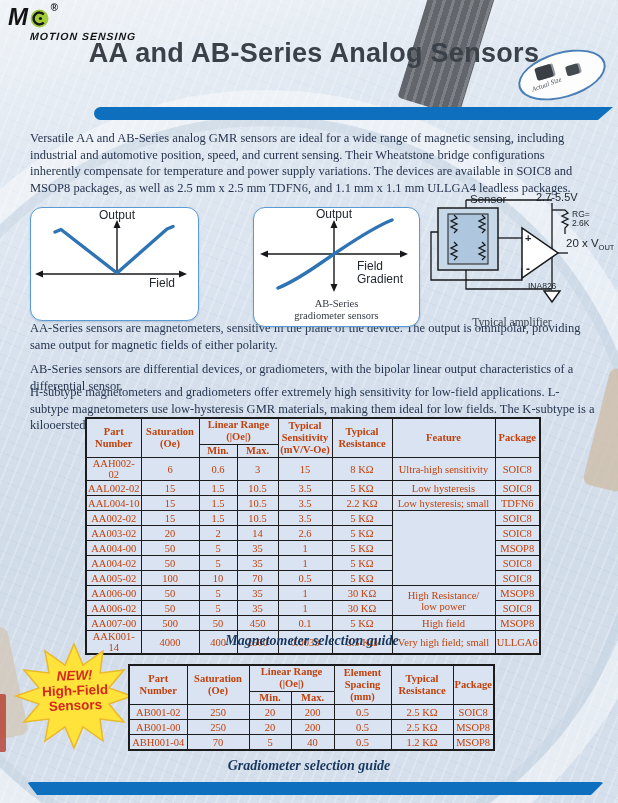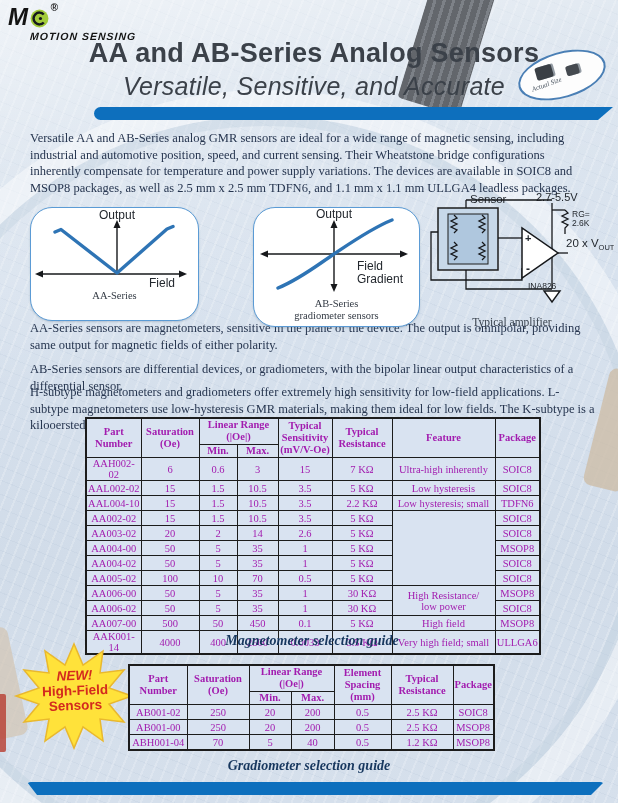--- a/index.html
+++ b/index.html
@@ -50,40 +50,40 @@
   .bar-bottom{position:absolute;left:27px;top:782px;width:577px;height:13px;background:#0d6fbd;
     border-radius:4px;clip-path:polygon(0 0,100% 0,calc(100% - 13px) 100%,10px 100%);}
 
   .para{position:absolute;left:30px;width:566px;font-size:12.5px;line-height:16.5px;color:#26354f;}
   .p-intro{top:130px;}
   .p-aa{top:320px;}
   .p-ab{top:361px;}
   .p-h{top:384px;}
 
   
-  .dbox{position:absolute;background:#ffffff;border:1.5px solid #5b9bd5;border-radius:22px;
+  .dbox{position:absolute;background:#ffffff;border:1.5px solid #5b9bd5;border-radius:12px;
     box-shadow:0 1px 2px rgba(60,90,120,.25);}
   .dbox-aa{left:30px;top:207px;width:167px;height:112px;}
   .dbox-ab{left:253px;top:207px;width:165px;height:118px;}
   .dcap{text-align:center;font-size:10.5px;line-height:12px;color:#333a44;margin-top:-2px;}
 
   .graph-label{font-family:"Liberation Sans",sans-serif;font-size:12px;fill:#23282e;}
   .axis{stroke:#16181b;stroke-width:1.4;}
   .curve{stroke:#2e74b5;stroke-width:3.4;fill:none;stroke-linecap:round;stroke-linejoin:round;}
   .arrow{fill:#16181b;}
 
   
   .circuit{position:absolute;left:428px;top:192px;width:186px;height:122px;}
   .circ-cap{position:absolute;left:432px;top:316px;width:160px;text-align:center;
     font-size:11.5px;color:#39424d;}
   .ctext{font-family:"Liberation Sans",sans-serif;fill:#23282e;}
   .wire{stroke:#16181b;stroke-width:1.3;fill:none;}
 
   
-  table.sel{border-collapse:collapse;background:#d9e3f1;color:#a21caf;
+  table.sel{border-collapse:collapse;background:#d9e3f1;color:#c2410c;
     font-family:"Liberation Serif",serif;table-layout:fixed;border:2px solid #1c1c1c;}
   table.sel th,table.sel td{border:1px solid #1c1c1c;text-align:center;vertical-align:middle;
     padding:0 1px;overflow:hidden;}
   table.sel th{font-size:10.5px;font-weight:bold;line-height:1.18;white-space:pre-line;}
   table.sel td{font-size:10.5px;height:14px;line-height:11px;}
   .thead-split th{border-bottom-width:2px;}
   .t-mag{position:absolute;left:85px;top:417px;}
   .t-grad{position:absolute;left:128px;top:664px;}
   .tcap{position:absolute;text-align:center;font-size:14px;font-weight:bold;font-style:italic;color:#17375e;}
   .cap-mag{left:85px;top:633px;width:454px;}
@@ -115,21 +115,20 @@
           <path d="M14.5 5.8 A6.2 6.2 0 1 0 14.5 14.2" fill="none" stroke="#15181c" stroke-width="2.6"></path>
           <circle cx="11" cy="10" r="1.7" fill="#15181c"></circle>
         </svg>
         <span class="logo-reg">®</span>
     </div>
     <div class="logo-tag">MOTION SENSING</div>
   </div>
 
   <div class="title-block">
     <div class="title">AA and AB-Series Analog Sensors</div>
-    <div class="subtitle">Versatile, Sensitive, and Accurate</div>
   </div>
 
   <div class="oval">
     <div class="chip1"></div>
     <div class="chip2"></div>
     <div class="oval-label">Actual Size</div>
   </div>
 
   <div class="bar-top"></div>
 
@@ -143,21 +142,20 @@
       <line class="axis" x1="8" y1="66" x2="152" y2="66"></line>
       <polygon class="arrow" points="4,66 12,62.5 12,69.5"></polygon>
       <polygon class="arrow" points="156,66 148,62.5 148,69.5"></polygon>
       <line class="axis" x1="86" y1="64" x2="86" y2="18"></line>
       <polygon class="arrow" points="86,12 82.5,20 89.5,20"></polygon>
       <polyline class="curve" points="24,24 30,21.5 86,65 136,21 142,18.5"></polyline>
       <text class="graph-label" x="86" y="11" text-anchor="middle">Output</text>
       <text class="graph-label" x="118" y="79">Field</text>
     </svg>
     <div class="dcap">
-      <div>AA-Series</div>
     </div>
   </div>
 
   <div class="dbox dbox-ab">
     <svg width="161" height="88" viewBox="0 0 161 88">
       <line class="axis" x1="10" y1="46" x2="150" y2="46"></line>
       <polygon class="arrow" points="6,46 14,42.5 14,49.5"></polygon>
       <polygon class="arrow" points="154,46 146,42.5 146,49.5"></polygon>
       <line class="axis" x1="80" y1="16" x2="80" y2="80"></line>
       <polygon class="arrow" points="80,12 76.5,20 83.5,20"></polygon>
@@ -238,22 +236,22 @@
     <tr class="thead-split">
       <th>Min.</th>
       <th>Max.</th>
     </tr>
     <tr>
       <td>AAH002-02</td>
           <td>6</td>
           <td>0.6</td>
           <td>3</td>
           <td>15</td>
-          <td>7 KΩ</td>
-          <td>Ultra-high inherently</td>
+          <td>8 KΩ</td>
+          <td>Ultra-high sensitivity</td>
           <td>SOIC8</td>
     </tr>
     <tr>
       <td>AAL002-02</td>
           <td>15</td>
           <td>1.5</td>
           <td>10.5</td>
           <td>3.5</td>
           <td>5 KΩ</td>
           <td>Low hysteresis</td>

